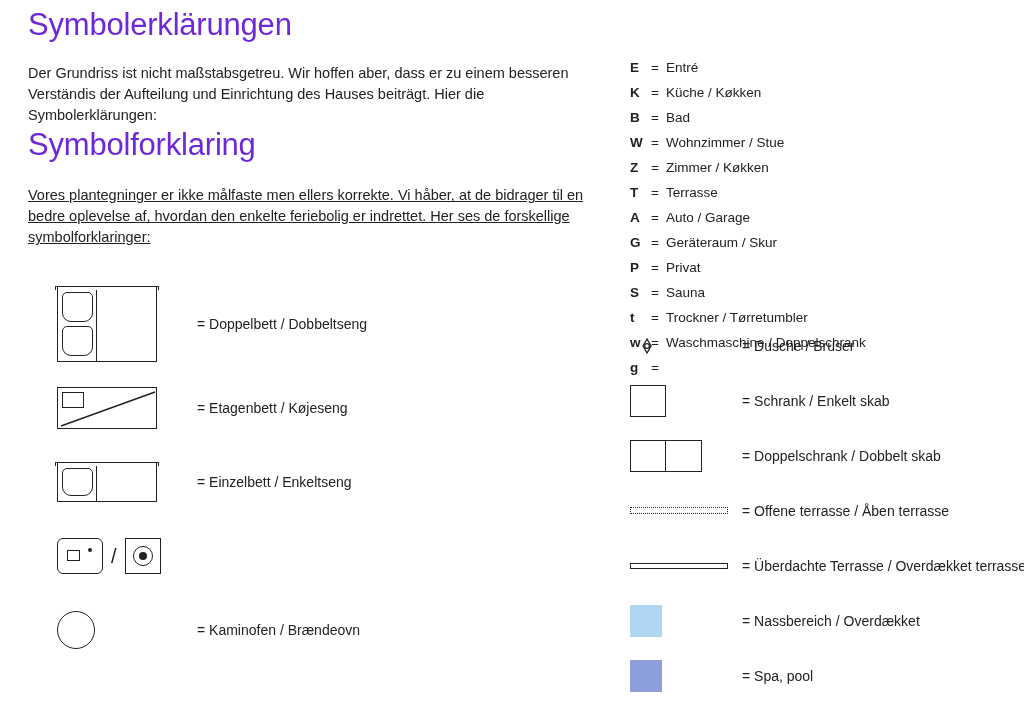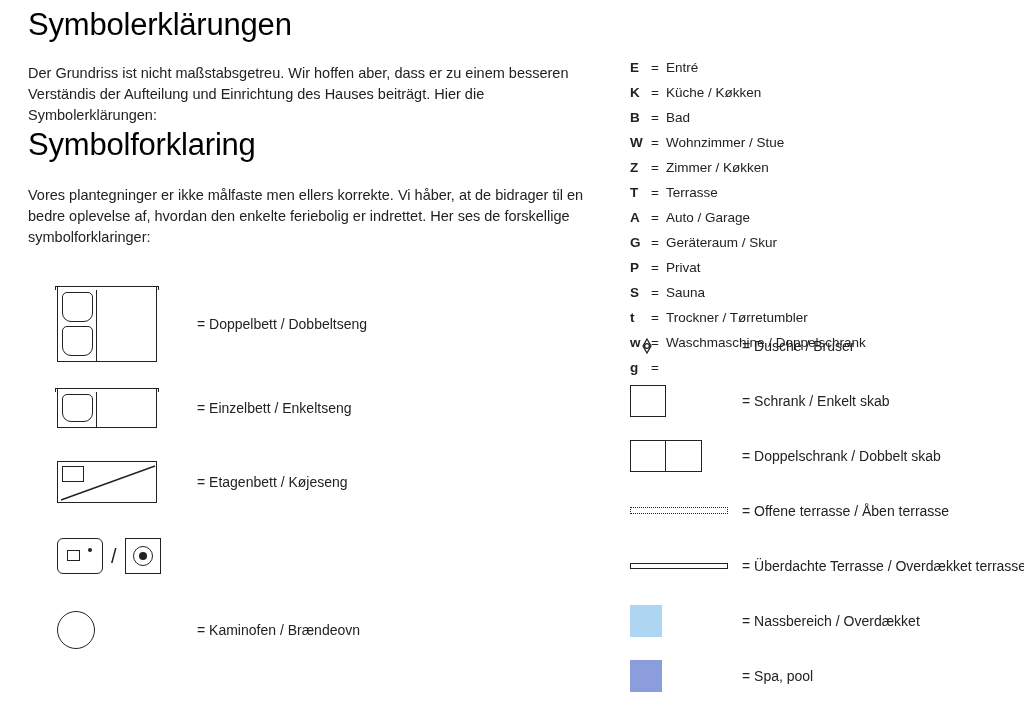--- a/index.html
+++ b/index.html
@@ -28,34 +28,34 @@
     top: 0;
     width: 580px;
   }
   h1.title {
     font-size: 31px;
     font-weight: normal;
     letter-spacing: -0.2px;
     margin: 0;
     padding: 6px 0 0 0;
     line-height: 1.2;
-    color: #000000;
+    color: #6d28d9;
   }
   h1.title.second {
     padding-top: 0;
   }
   .para {
     font-size: 14.5px;
     line-height: 21px;
     color: #222;
     margin: 0;
   }
   .block-de { margin-top: 20px; }
   .block-dk-title { margin-top: 35px; }
-  .block-dk { margin-top: 22px; }
+  .block-dk { margin-top: 22px; text-decoration: underline; }
 
   
   .sym-list { margin-top: 38px; }
   .sym-row {
     display: flex;
     align-items: center;
     min-height: 56px;
     margin-bottom: 18px;
     padding-left: 29px;
   }
@@ -339,45 +339,45 @@
       <div class="sym-row">
         <div class="sym-art">
           <div class="bed-double">
             <div class="headrail"></div>
             <div class="pillow p1"></div>
             <div class="pillow p2"></div>
             <div class="vline"></div>
           </div>
         </div>
         <div class="sym-label">= Doppelbett / Dobbeltseng</div>
-      </div>
-
-      <div class="sym-row">
-        <div class="sym-art">
-          <div class="bed-single">
-            <div class="headrail"></div>
-            <div class="pillow"></div>
-            <div class="vline"></div>
-          </div>
-        </div>
-        <div class="sym-label">= Einzelbett / Enkeltseng</div>
       </div>
 
       <div class="sym-row">
         <div class="sym-art">
           <div class="bunk">
             <div class="inner-sq"></div>
             <div class="diag">
               <svg width="100" height="42" viewBox="0 0 100 42" aria-hidden="true">
                 <line x1="3" y1="38" x2="97" y2="4" stroke="#222" stroke-width="1.4"></line>
               </svg>
             </div>
           </div>
         </div>
         <div class="sym-label">= Etagenbett / Køjeseng</div>
+      </div>
+
+      <div class="sym-row">
+        <div class="sym-art">
+          <div class="bed-single">
+            <div class="headrail"></div>
+            <div class="pillow"></div>
+            <div class="vline"></div>
+          </div>
+        </div>
+        <div class="sym-label">= Einzelbett / Enkeltseng</div>
       </div>
 
       <div class="sym-row">
         <div class="sym-art">
           <div class="sink-group">
             <div class="sink-rect">
               <div class="sq"></div>
               <div class="dot"></div>
             </div>
             <div class="slash">/</div>

